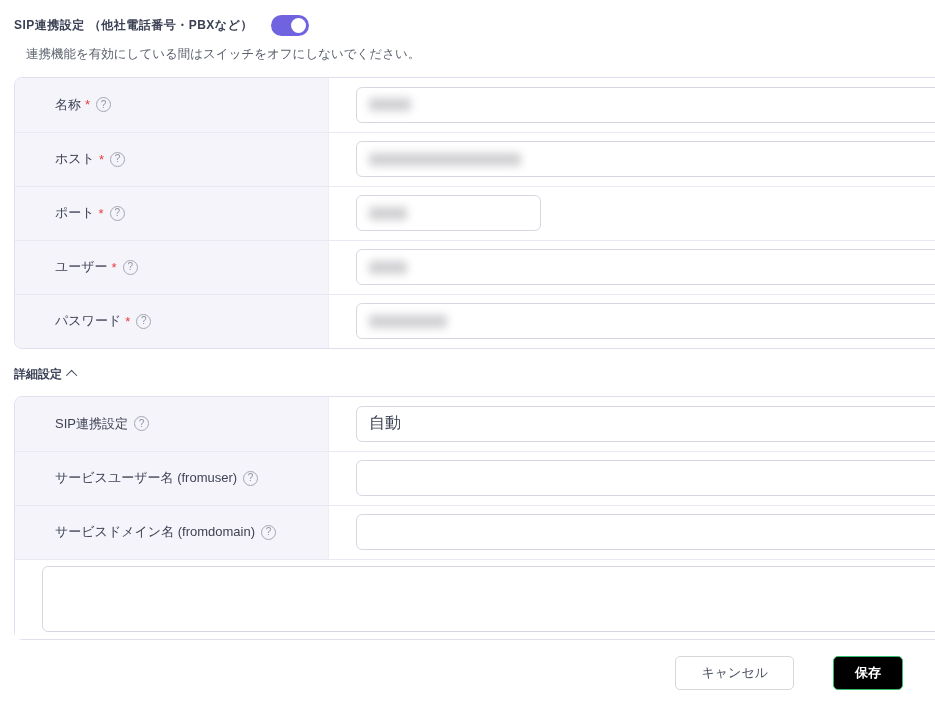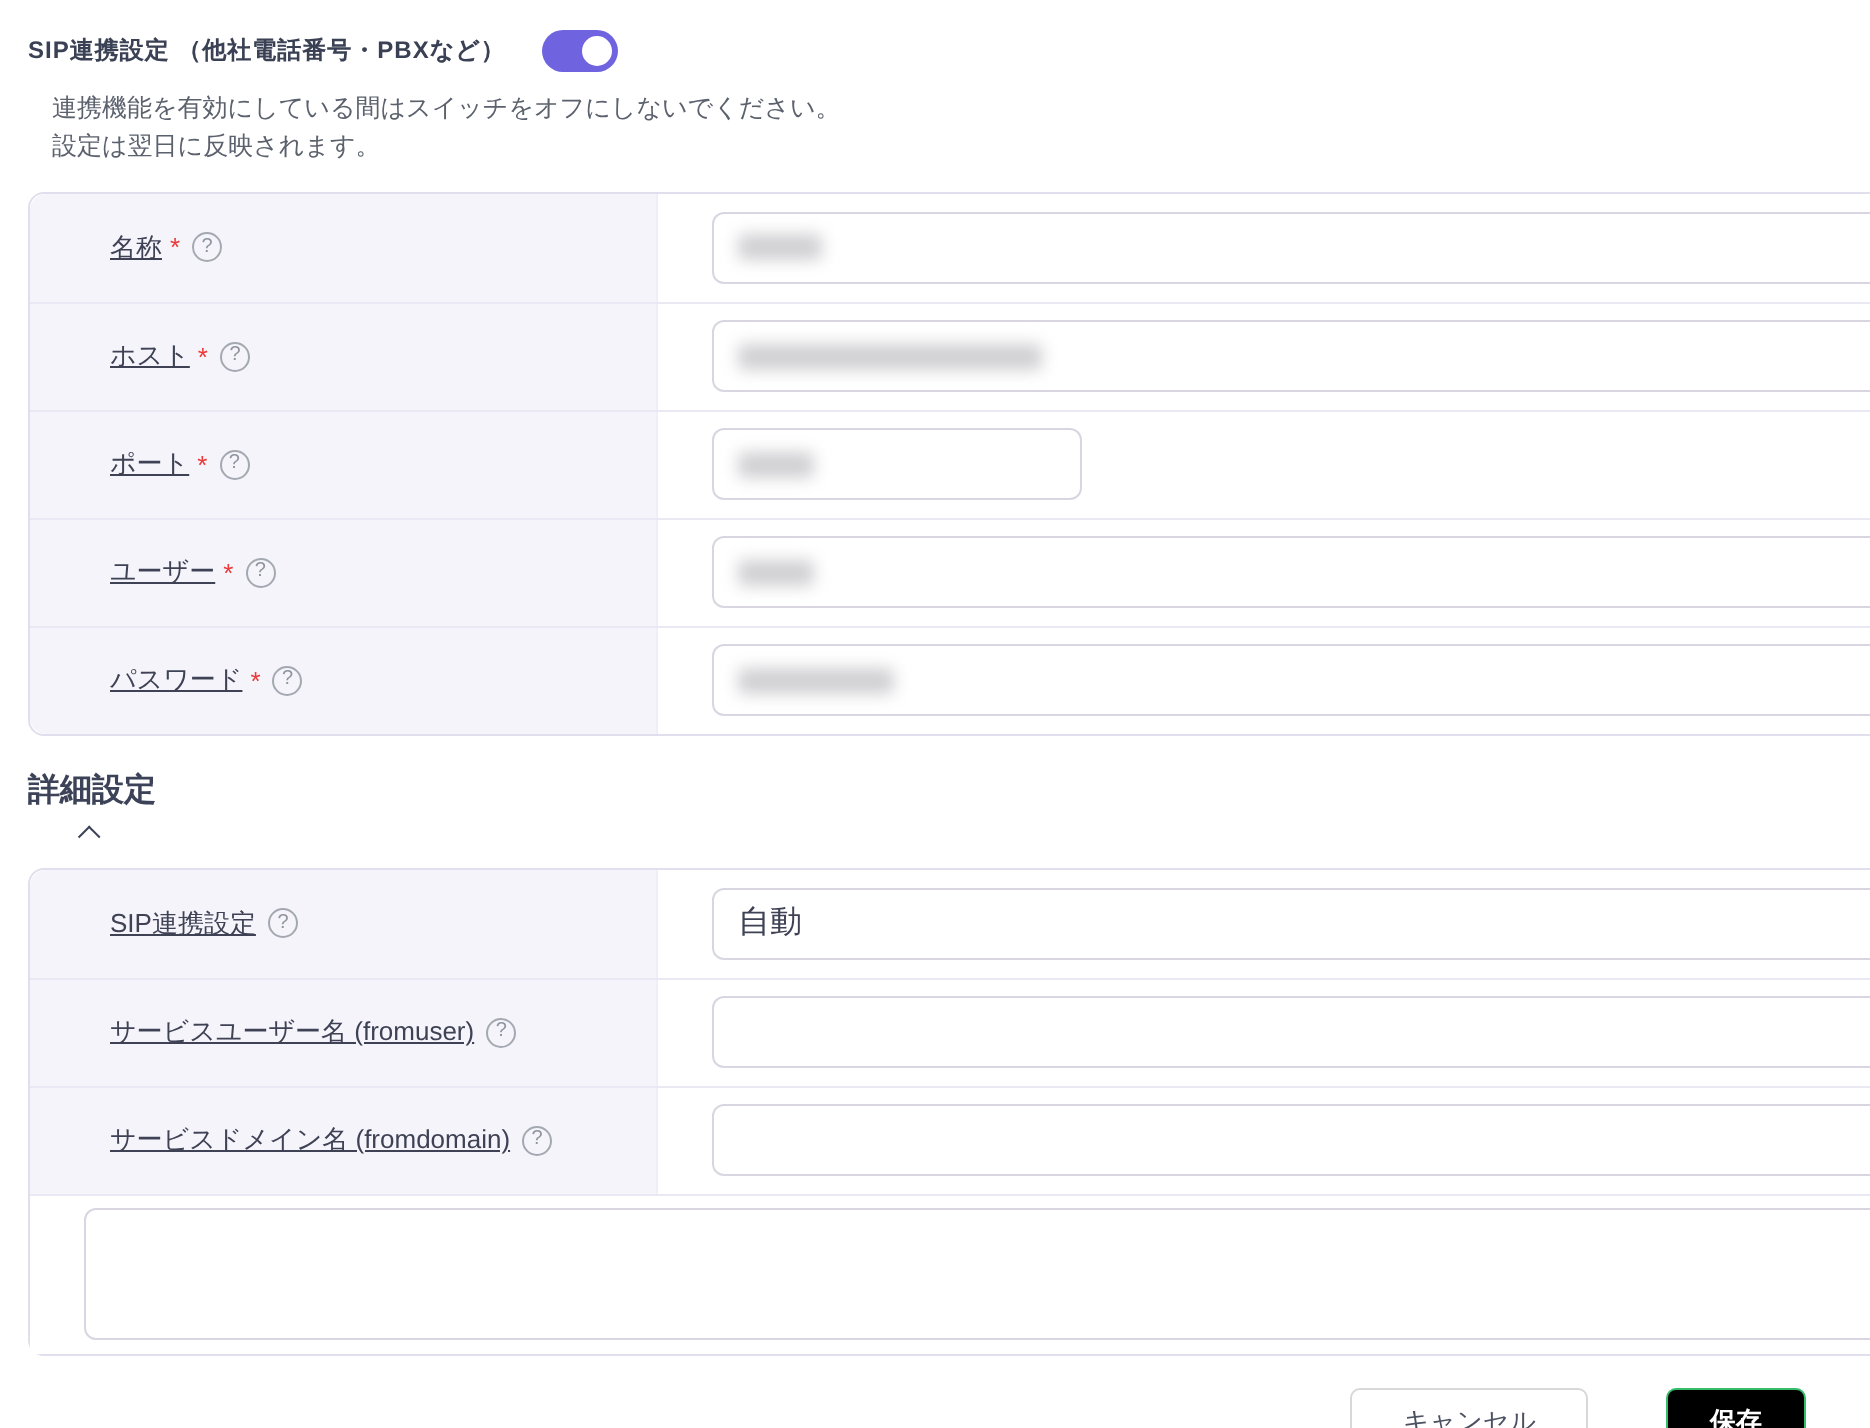--- a/index.html
+++ b/index.html
@@ -38,21 +38,21 @@
   .form-row { display: flex; align-items: stretch; min-height: 54px; border-top: 1px solid #eae8f3; }
   .form-row:first-child { border-top: none; }
   .form-row.tall { min-height: 80px; }
   .cell-label {
     width: 314px; flex: none; background: #f5f4fb;
     display: flex; align-items: center; padding-left: 40px;
     border-right: 1px solid #efedf7;
   }
   .form-row:first-child .cell-label { border-top-left-radius: 8px; }
   .form-row:last-child .cell-label { border-bottom-left-radius: 8px; }
-  .label-text { color: #3e4254; font-size: 13px; text-decoration: underline; }
+  .label-text { color: #3e4254; font-size: 13px; }
   .req { color: #ea3b3b; margin-left: 4px; font-size: 13px; }
   .help-icon {
     display: inline-flex; align-items: center; justify-content: center;
     width: 15px; height: 15px; border: 1px solid #a3a8b1; border-radius: 50%;
     color: #8f949e; font-size: 10px; margin-left: 6px; cursor: pointer; flex: none;
     line-height: 1;
   }
   .cell-value {
     flex: 1; display: flex; align-items: center;
     padding-left: 27px; padding-right: 16px; background: #ffffff;
@@ -70,21 +70,21 @@
   }
   .redacted {
     display: inline-block; height: 13px; border-radius: 3px;
     background: #a9a9af; filter: blur(4px); opacity: 0.55;
   }
   .select-value { color: #3e4254; font-size: 16px; }
 
   
   .advanced-header {
     margin: 17px 0 0 14px; display: inline-flex; align-items: center; gap: 7px;
-    font-size: 16px; font-weight: 700; color: #3c4257; cursor: pointer; flex-direction: column;
+    font-size: 12px; font-weight: 700; color: #3c4257; cursor: pointer;
   }
   .chevron-up {
     width: 8px; height: 8px; border-left: 1.6px solid #3c4257; border-top: 1.6px solid #3c4257;
     transform: rotate(45deg) translateY(2px); display: inline-block;
   }
 
   
   .footer {
     display: flex; justify-content: flex-end; align-items: flex-start;
     gap: 39px; margin-top: 16px; padding-right: 32px;
@@ -110,21 +110,20 @@
 
   
   <div class="header-row">
     <div class="page-title">SIP連携設定 （他社電話番号・PBXなど）</div>
     <div class="toggle">
       <div class="knob"></div>
     </div>
   </div>
   <div class="desc">
     <div>連携機能を有効にしている間はスイッチをオフにしないでください。</div>
-    <div>設定は翌日に反映されます。</div>
   </div>
 
   
   <div class="form-table">
 
     <div class="form-row">
       <div class="cell-label">
         <span class="label-text">名称</span>
         <span class="req">*</span>
         <span class="help-icon">?</span>

